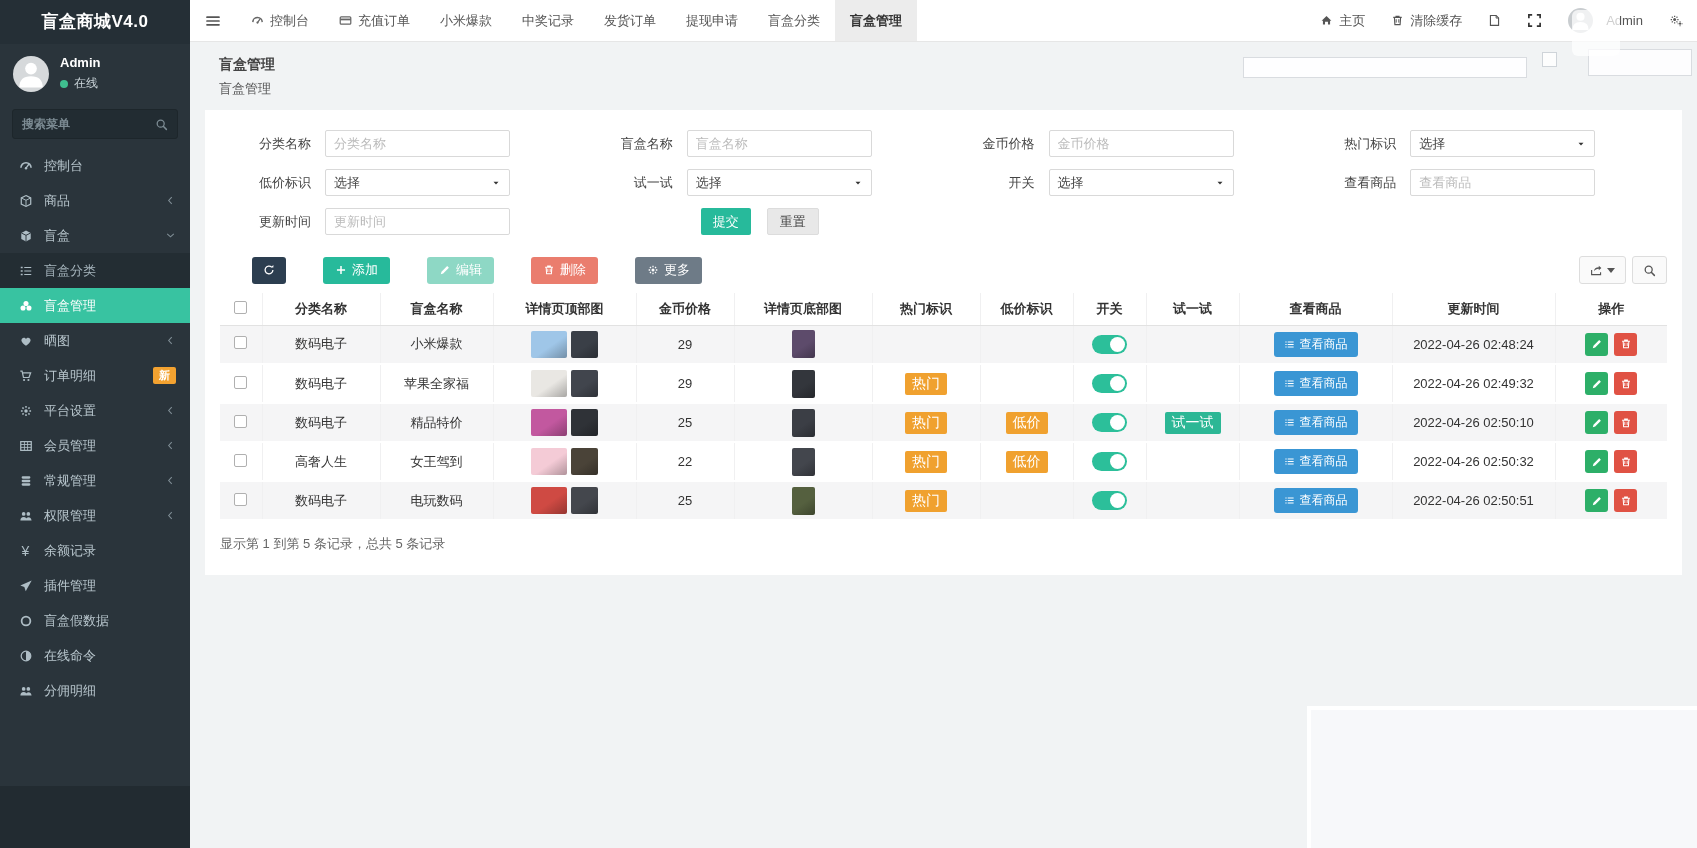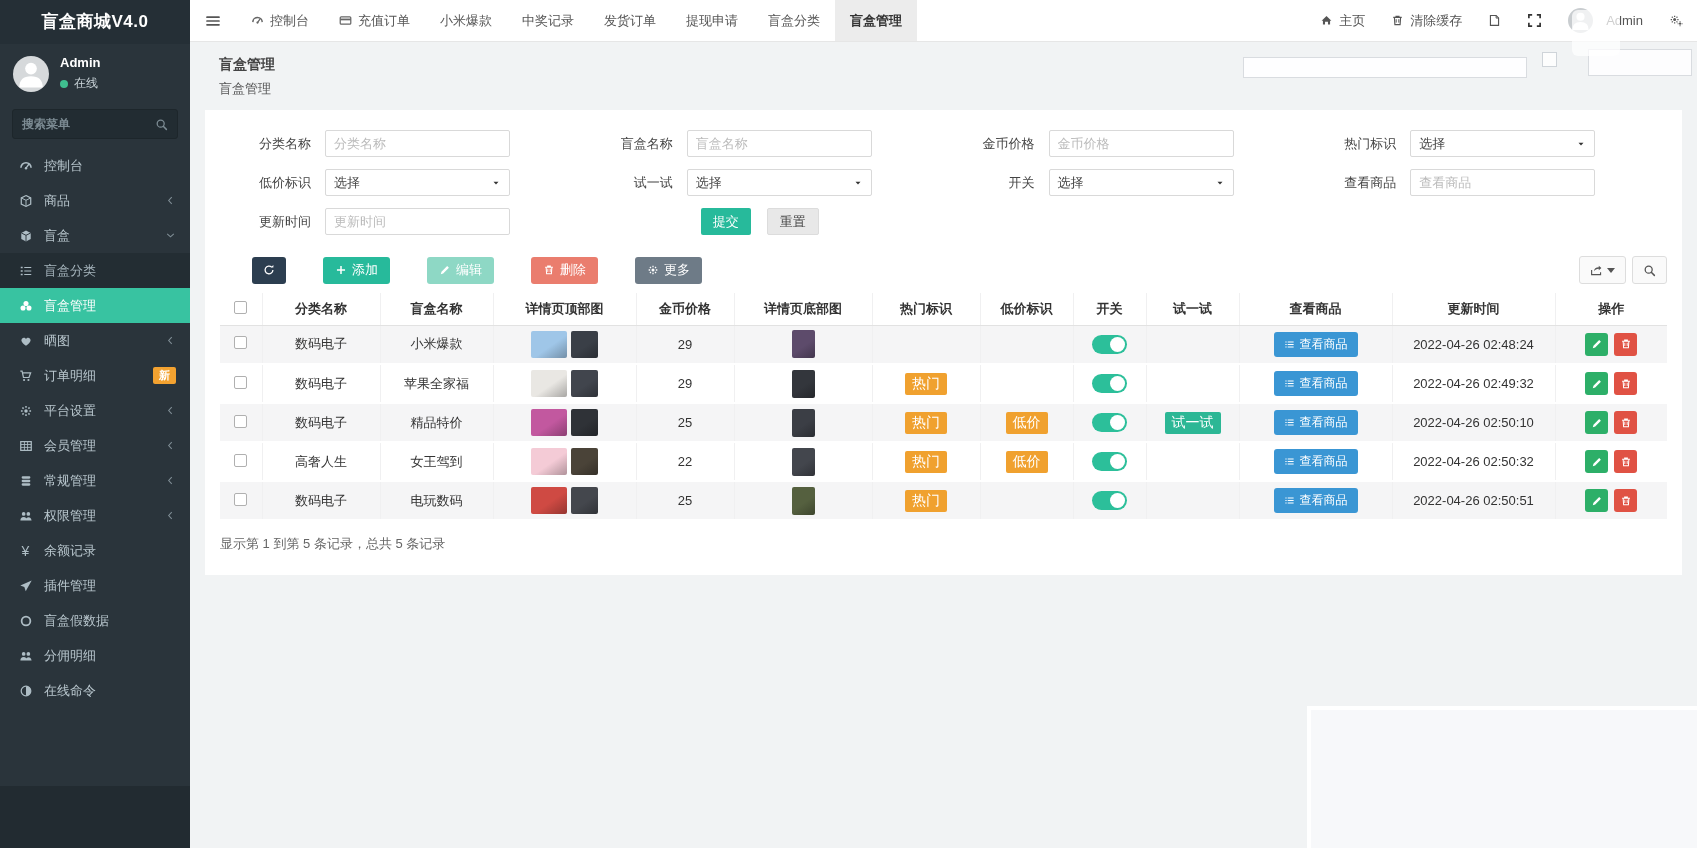--- a/index.html
+++ b/index.html
@@ -297,35 +297,35 @@
         <span class="s-ico ico">
           <svg viewBox="0 0 16 16">
             <circle cx="8" cy="8" r="5" fill="none" stroke="currentColor" stroke-width="2"></circle>
           </svg>
         </span>
         <span class="s-label">盲盒假数据</span>
       </div>
       <div class="s-item">
         <span class="s-ico ico">
           <svg viewBox="0 0 16 16">
+            <circle cx="8" cy="8" r="5.5" fill="none" stroke="currentColor" stroke-width="1.4"></circle>
+            <path d="M8 2.5a5.5 5.5 0 0 1 0 11z" fill="currentColor"></path>
+          </svg>
+        </span>
+        <span class="s-label">在线命令</span>
+      </div>
+      <div class="s-item">
+        <span class="s-ico ico">
+          <svg viewBox="0 0 16 16">
             <circle cx="5.3" cy="5.6" r="2.1" fill="currentColor"></circle>
             <circle cx="10.7" cy="5.6" r="2.1" fill="currentColor"></circle>
             <path d="M1.6 13q0-4 3.7-4t3.7 4zM7.8 13q.4-3.6 3.1-3.6t3.5 3.6z" fill="currentColor"></path>
           </svg>
         </span>
         <span class="s-label">分佣明细</span>
-      </div>
-      <div class="s-item">
-        <span class="s-ico ico">
-          <svg viewBox="0 0 16 16">
-            <circle cx="8" cy="8" r="5.5" fill="none" stroke="currentColor" stroke-width="1.4"></circle>
-            <path d="M8 2.5a5.5 5.5 0 0 1 0 11z" fill="currentColor"></path>
-          </svg>
-        </span>
-        <span class="s-label">在线命令</span>
       </div>
     </div>
   <div class="side-bottom"></div>
 </div>
 
 <div id="topnav">
   <div class="burger">
       <span class="ico">
         <svg viewBox="0 0 16 16">
           <path d="M2 4.2h12M2 8h12M2 11.8h12" stroke="currentColor" stroke-width="1.7" fill="none" stroke-linecap="round"></path>

